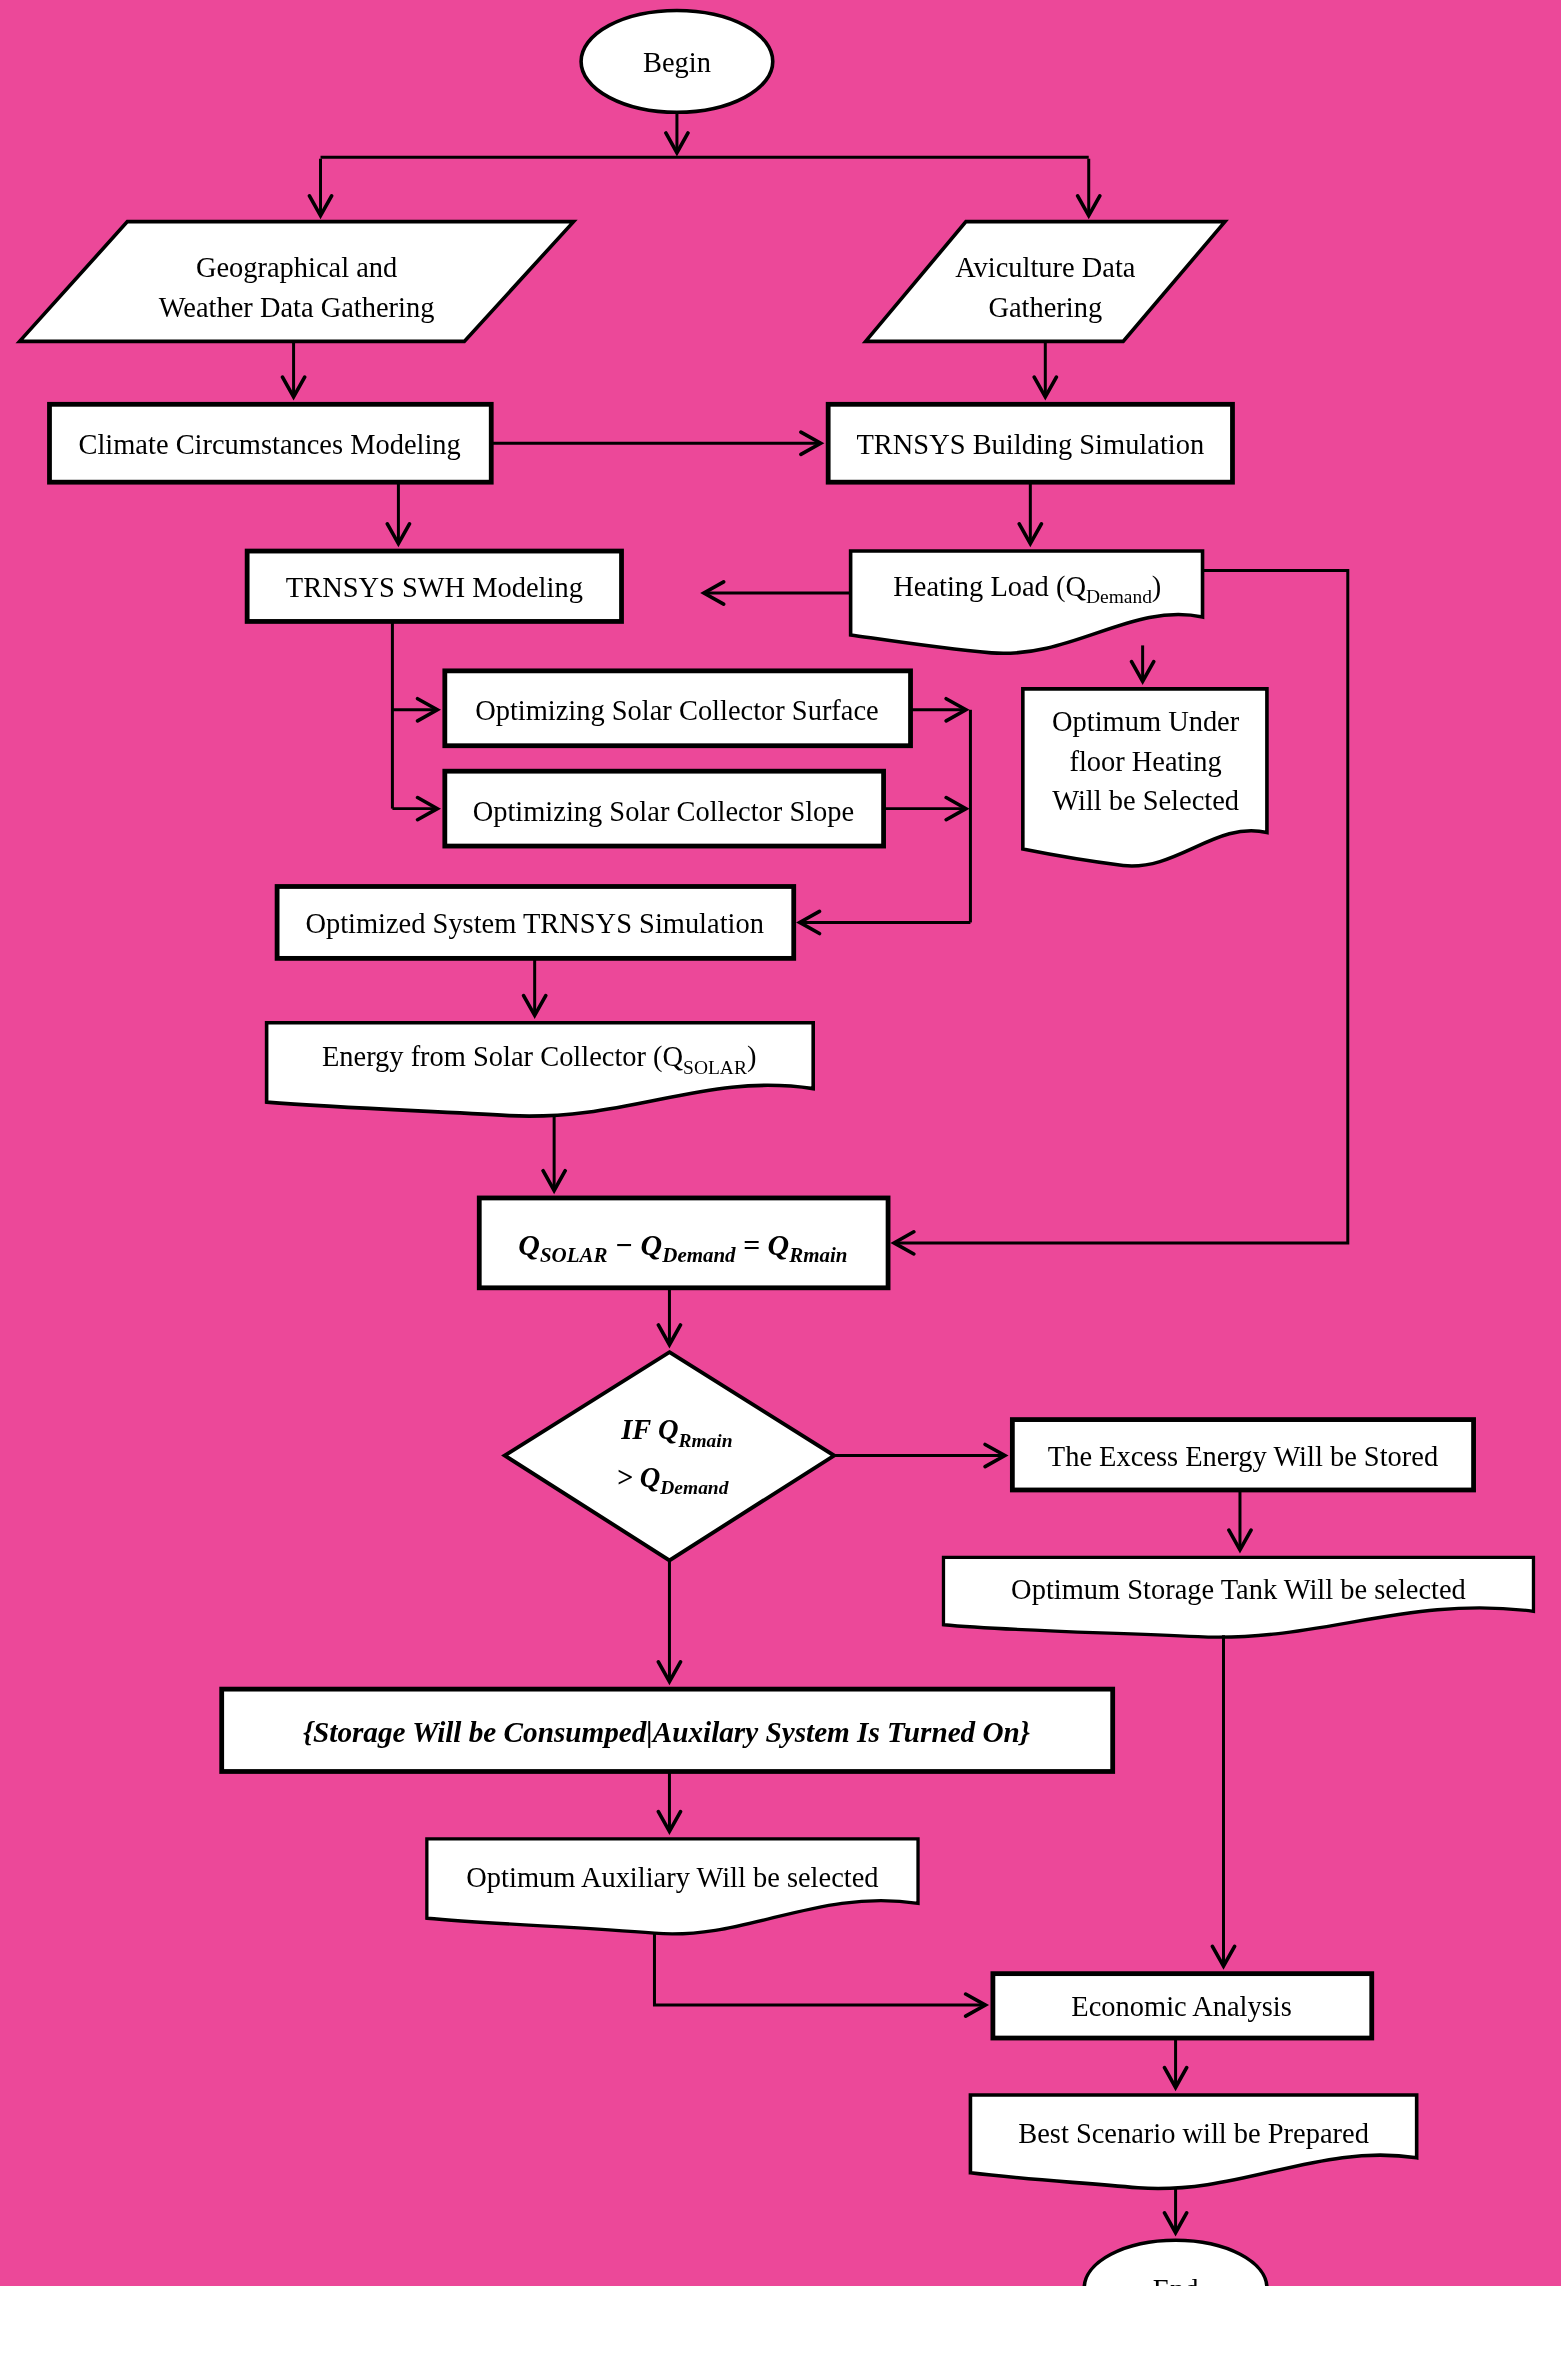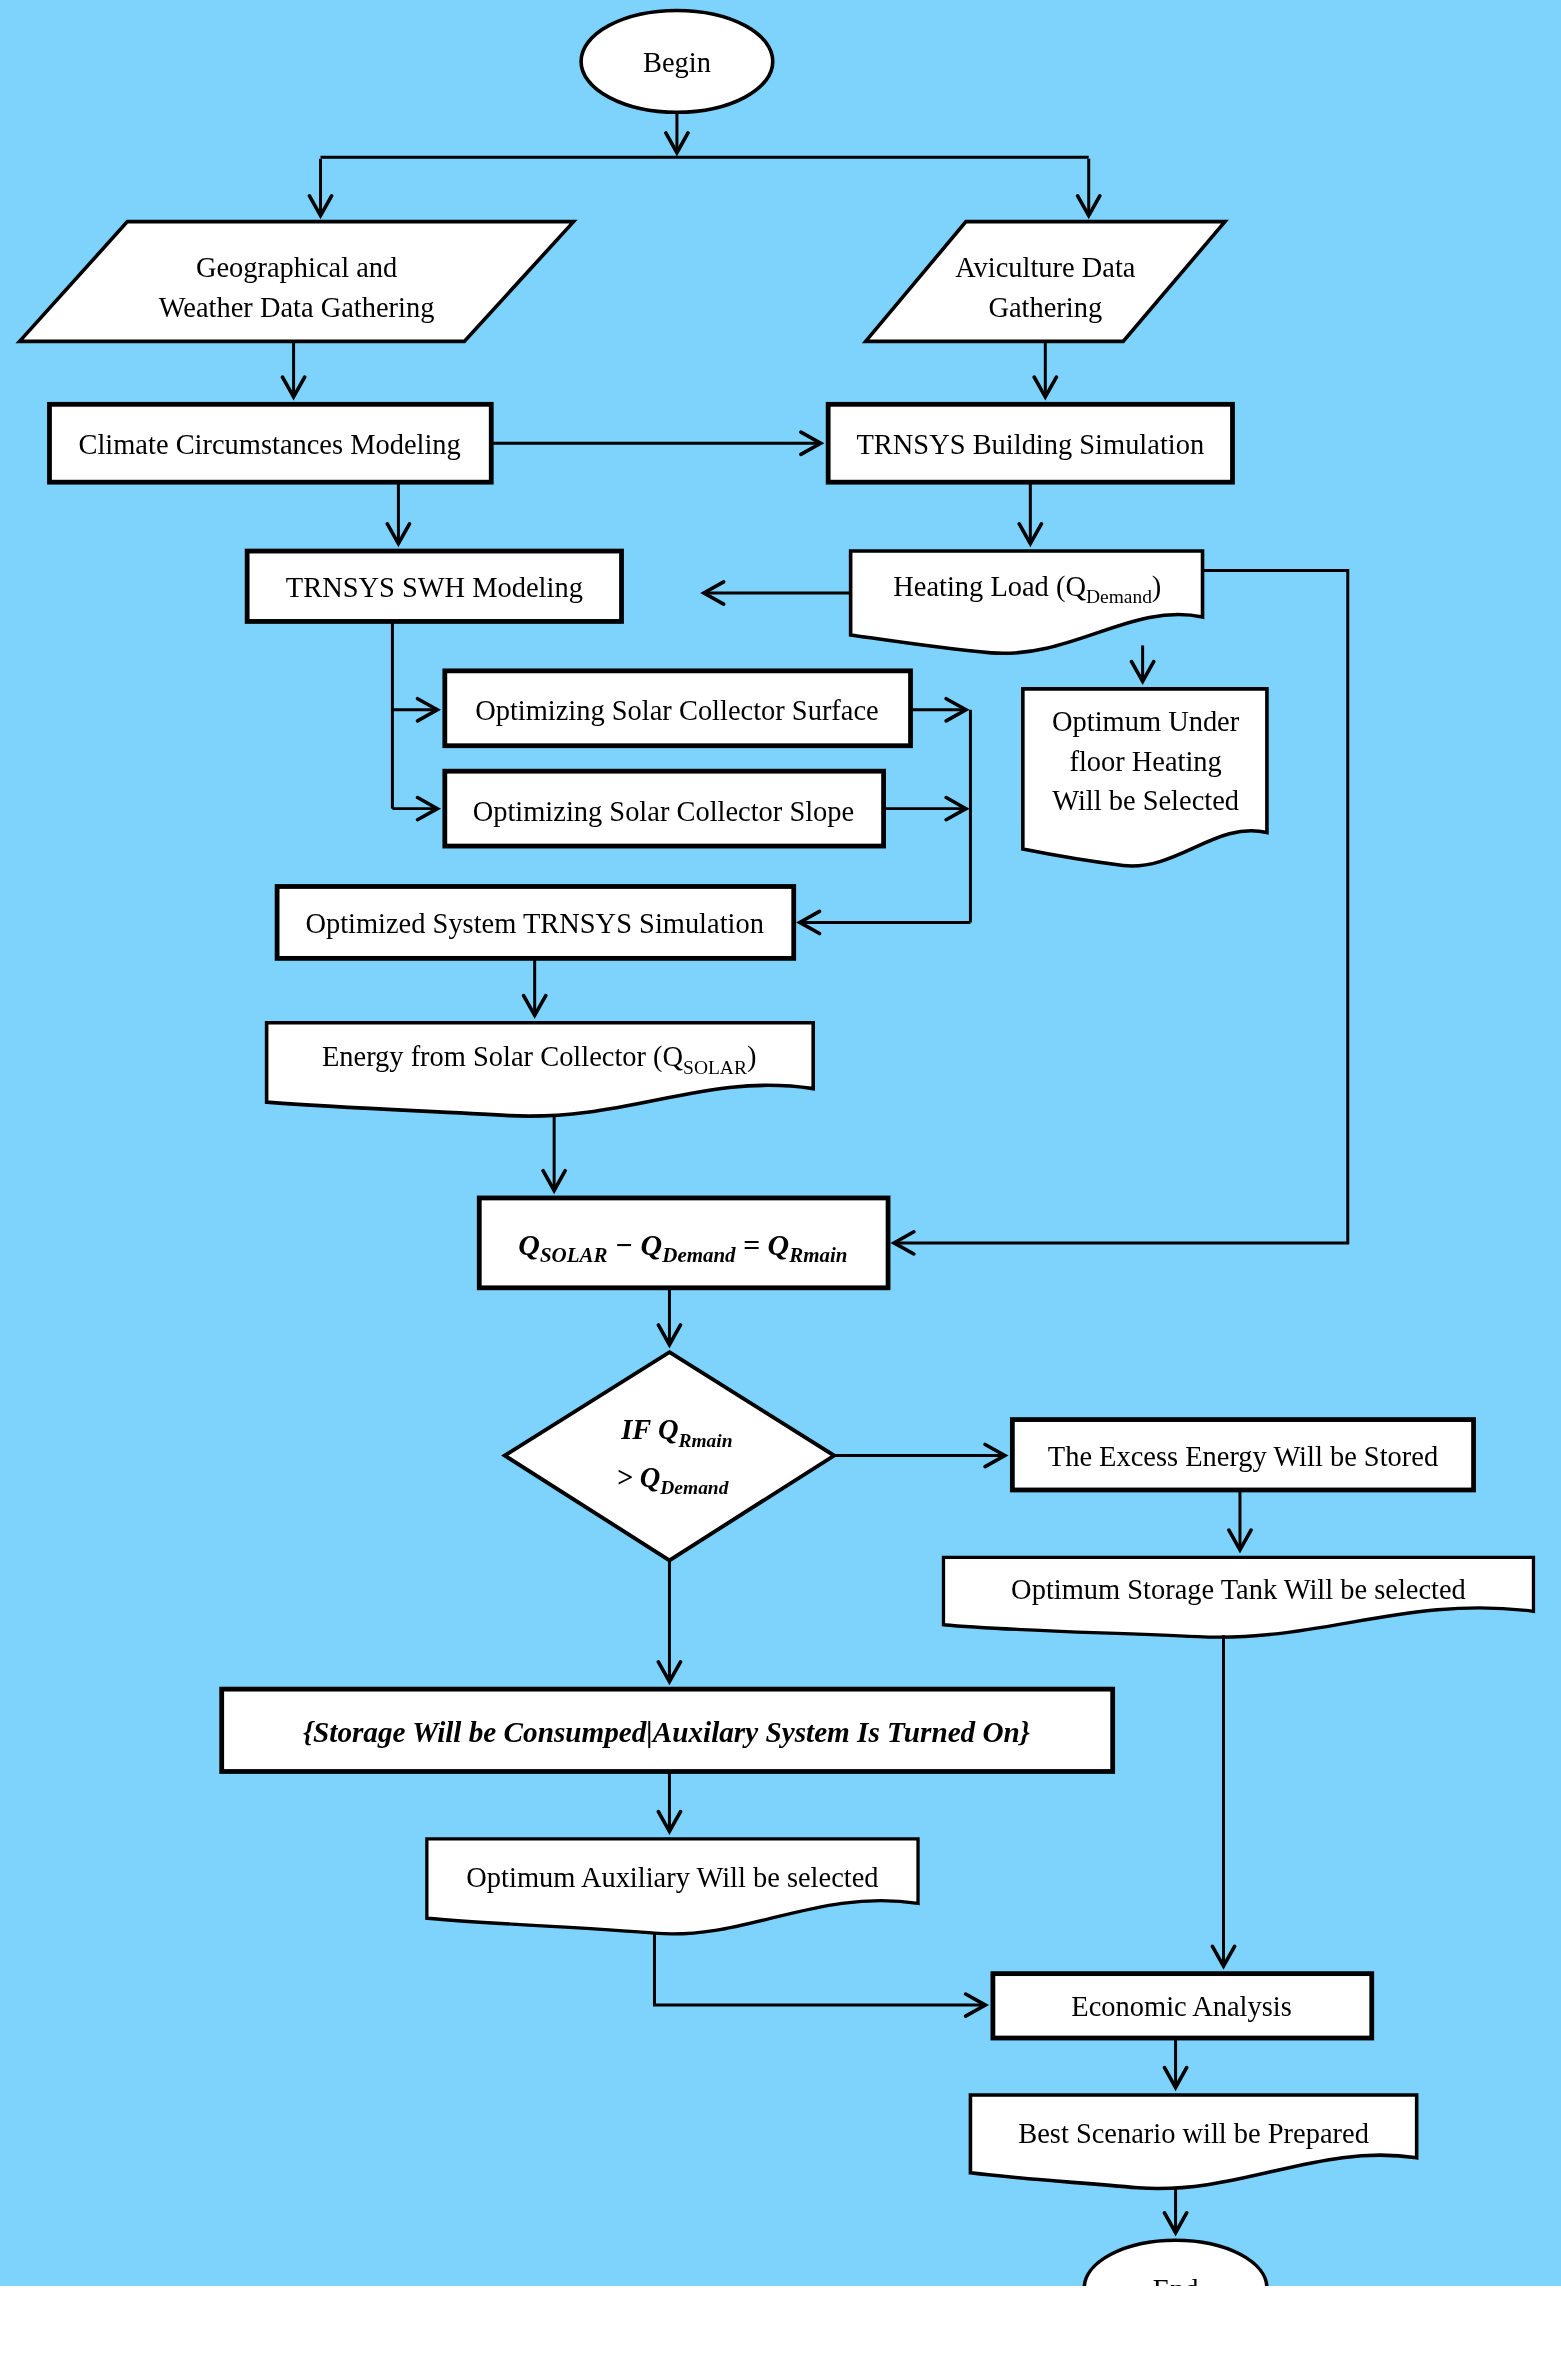--- a/index.html
+++ b/index.html
@@ -1,16 +1,16 @@
 <!DOCTYPE html>
 <html style="font-size:9.8px"><head>
 <meta charset="utf-8">
 <style>
   html,body{margin:0;padding:0;background:#ffffff;}
-  #page{position:relative;width:1562px;height:2286px;background:#7dd3fc;overflow:hidden;}
+  #page{position:relative;width:1562px;height:2286px;background:#ec4899;overflow:hidden;}
   svg{display:block;}
   .shape{fill:#ffffff;stroke:#000000;}
   .bold{stroke-width:3.2;}
   .med{stroke-width:2.4;}
   .thin{stroke-width:2.2;}
   .dia{stroke-width:2.6;}
   .conn{fill:none;stroke:#000000;stroke-width:2;}
   text{font-family:"Liberation Serif","DejaVu Serif",serif;font-size:19px;fill:#000000;}
   .eq{font-size:20px;font-style:italic;font-weight:600;}
   .eq .sub{font-size:14px;}

